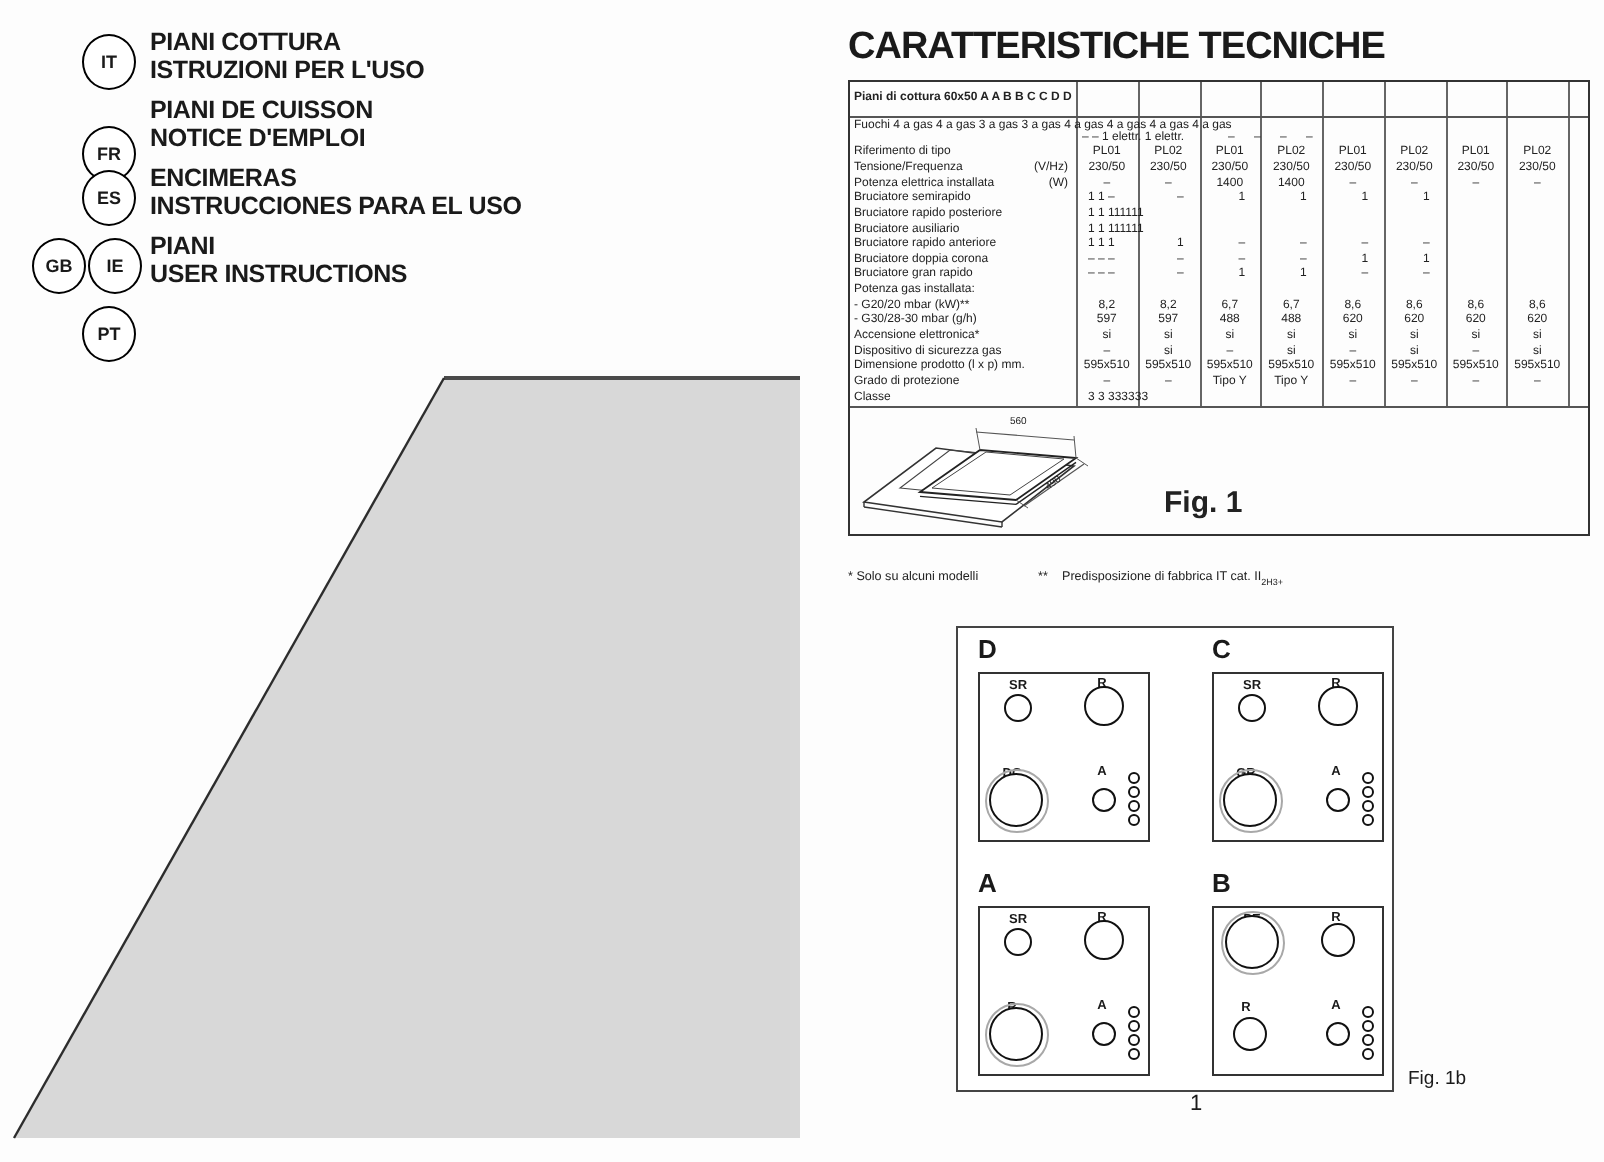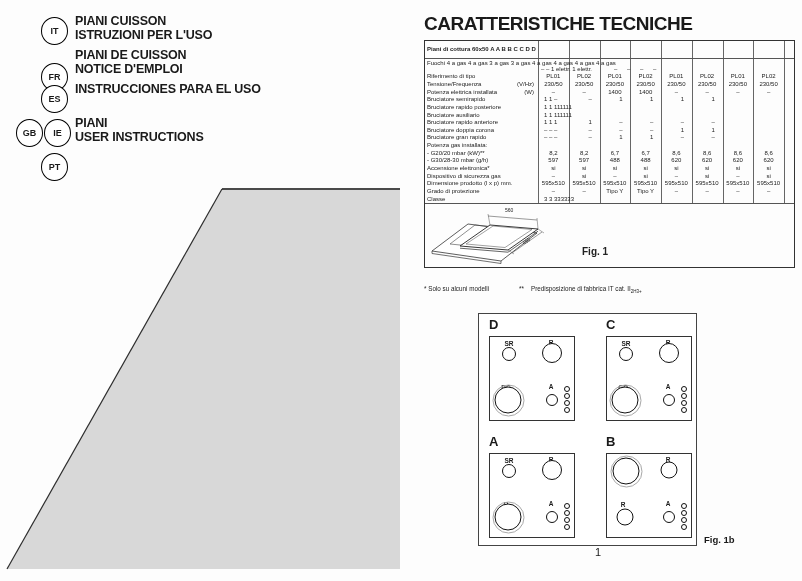--- a/index.html
+++ b/index.html
@@ -27,21 +27,21 @@
   .t-fuochi .f1{position:absolute;left:2px;top:1px;white-space:nowrap;}
   .t-fuochi .f2a{position:absolute;left:116px;top:7px;white-space:nowrap;}
   .t-fuochi .f2b{position:absolute;left:189px;top:7px;white-space:nowrap;word-spacing:8px;}
   .t-rows{position:absolute;left:0;top:32px;width:100%;height:130px;display:flex;flex-direction:column;}
   .trow{flex:1;display:flex;align-items:center;}
   .tlabel{width:113px;display:flex;box-sizing:border-box;padding-left:2px;white-space:nowrap;}
   .tunit{margin-left:auto;padding-right:4px;}
   .tval{width:30.75px;text-align:center;white-space:nowrap;}
   .tval.compress{text-align:left;padding-left:6px;overflow:visible;}
   .t-figrow{position:absolute;left:0;top:162px;width:100%;height:66px;border-top:1px solid #555;box-sizing:border-box;}
-  .fig1-caption{position:absolute;left:157px;top:44px;font-size:10px;font-weight:bold;}
+  .fig1-caption{position:absolute;left:157px;top:44px;font-size:15px;font-weight:bold;}
   .fig1-svg text{font-family:"Liberation Sans",sans-serif;font-size:5px;fill:#222;}
   .footnotes{position:absolute;left:424px;top:285px;width:371px;height:12px;font-size:6.3px;color:#222;}
   .fn-left{position:absolute;left:0;top:0;}
   .fn-marker{position:absolute;left:95px;top:0;}
   .fn-right{position:absolute;left:107px;top:0;white-space:nowrap;}
   .fn-sub{font-size:4.5px;vertical-align:sub;}
   
   .fig1b-box{position:absolute;left:478px;top:313px;width:219px;height:233px;border:1.5px solid #444;box-sizing:border-box;background:#fff;}
   .panel{position:absolute;width:86px;height:85px;border:1px solid #333;box-sizing:border-box;background:#fff;}
   .panel-pos-0{left:10px;top:22px;}
@@ -60,44 +60,45 @@
   .slot-tr .bcircle{left:62px;top:16px;} .slot-tr .blabel{left:61px;top:5px;}
   .slot-bl .bcircle{left:18px;top:63px;} .slot-bl .blabel{left:16px;top:50px;}
   .slot-br .bcircle{left:62px;top:63px;} .slot-br .blabel{left:61px;top:49px;}
   .size-xs .bcircle{width:12px;height:12px;}
   .size-s  .bcircle{width:14px;height:14px;}
   .size-m  .bcircle{width:20px;height:20px;}
   .size-m2 .bcircle{width:17px;height:17px;}
   .size-l  .bcircle{width:27px;height:27px;}
   .size-l  .bcircle::after{content:"";position:absolute;inset:-3.5px;border:1px solid #a8a8a8;border-radius:50%;}
   .knob{position:absolute;width:6px;height:6px;border:1px solid #111;border-radius:50%;left:74px;box-sizing:border-box;background:#fff;}
-  .fig1b-caption{position:absolute;left:704px;top:534px;font-size:9.5px;font-weight:bold;}
+  .fig1b-caption{position:absolute;left:704px;top:534px;font-size:9.5px;font-weight:normal;}
   .page-number{position:absolute;left:592px;top:546px;width:12px;text-align:center;font-size:11px;}
 </style>
 </head>
 <body>
 
 <div id="lang-section">
     <div class="lang-block" style="top: 15px;">
       <div class="lang-badge" style="left: 41px; top: 2px;">IT</div>
       <div class="lang-text">
-        <div>PIANI CUISSON</div>
+        <div>PIANI COTTURA</div>
         <div>ISTRUZIONI PER L'USO</div>
       </div>
     </div>
     <div class="lang-block" style="top: 49px;">
       <div class="lang-badge" style="left: 41px; top: 14px;">FR</div>
       <div class="lang-text">
         <div>PIANI DE CUISSON</div>
         <div>NOTICE D'EMPLOI</div>
       </div>
     </div>
     <div class="lang-block" style="top: 83px;">
       <div class="lang-badge" style="left: 41px; top: 2px;">ES</div>
       <div class="lang-text">
+        <div>ENCIMERAS</div>
         <div>INSTRUCCIONES PARA EL USO</div>
       </div>
     </div>
     <div class="lang-block" style="top: 117px;">
       <div class="lang-badge" style="left: 16px; top: 2px;">GB</div>
       <div class="lang-badge" style="left: 44px; top: 2px;">IE</div>
       <div class="lang-text">
         <div>PIANI</div>
         <div>USER INSTRUCTIONS</div>
       </div>

